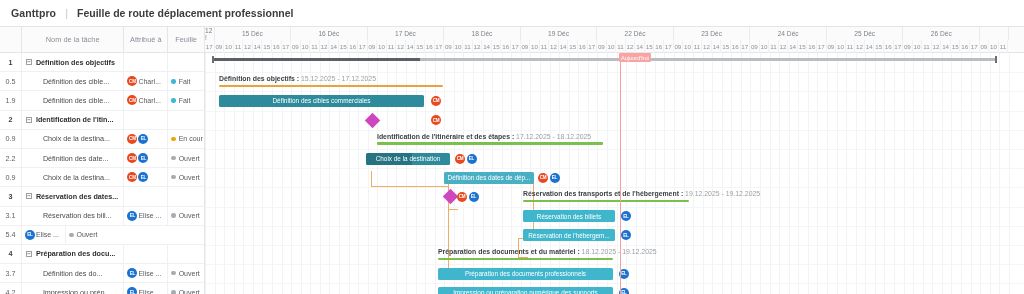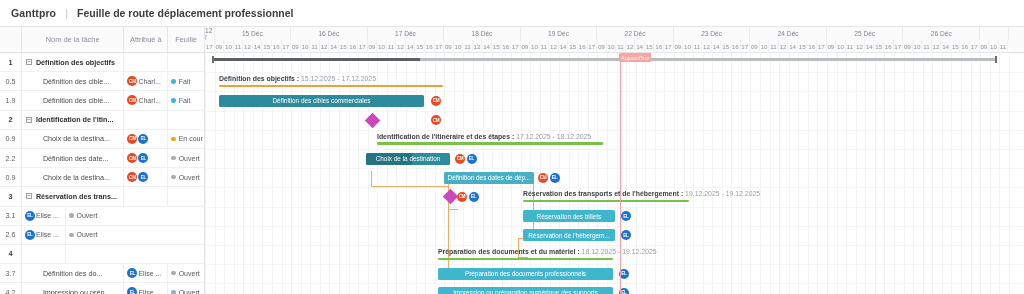--- a/index.html
+++ b/index.html
@@ -219,49 +219,56 @@
           </div>
           <div class="gc c-status">
             <span class="sdot" style="background: rgb(167, 172, 178);"></span>
             <span class="slabel">Ouvert</span>
           </div>
         </div>
         <div class="grow group">
           <div class="gc c-id">3</div>
           <div class="gc c-name">
             <span class="collapse-box">−</span>
-            <span class="tname">Réservation des trans...</span>
+            <span class="tname">Réservation des dates...</span>
           </div>
           <div class="gc c-assign"></div>
           <div class="gc c-status"></div>
         </div>
         <div class="grow child">
           <div class="gc c-id">3.1</div>
+          <div class="gc c-name">
+            <span class="tname">Réservation des bill...</span>
+          </div>
           <div class="gc c-assign">
             <span class="avatar" style="background: rgb(27, 114, 208);">EL</span>
             <span class="aname">Elise ...</span>
           </div>
           <div class="gc c-status">
             <span class="sdot" style="background: rgb(167, 172, 178);"></span>
             <span class="slabel">Ouvert</span>
           </div>
         </div>
         <div class="grow child">
-          <div class="gc c-id">2.6</div>
+          <div class="gc c-id">5.4</div>
           <div class="gc c-assign">
             <span class="avatar" style="background: rgb(27, 114, 208);">EL</span>
             <span class="aname">Elise ...</span>
           </div>
           <div class="gc c-status">
             <span class="sdot" style="background: rgb(167, 172, 178);"></span>
             <span class="slabel">Ouvert</span>
           </div>
         </div>
         <div class="grow group">
           <div class="gc c-id">4</div>
+          <div class="gc c-name">
+            <span class="collapse-box">−</span>
+            <span class="tname">Préparation des docu...</span>
+          </div>
           <div class="gc c-assign"></div>
           <div class="gc c-status"></div>
         </div>
         <div class="grow child">
           <div class="gc c-id">3.7</div>
           <div class="gc c-name">
             <span class="tname">Définition des do...</span>
           </div>
           <div class="gc c-assign">
             <span class="avatar" style="background: rgb(27, 114, 208);">EL</span>

